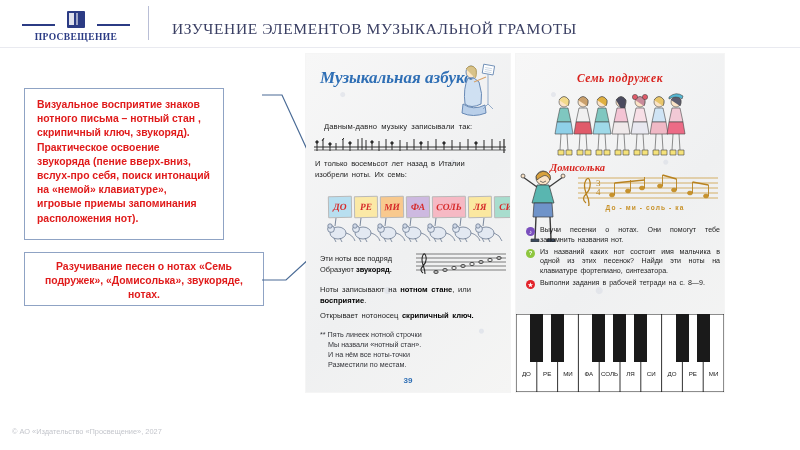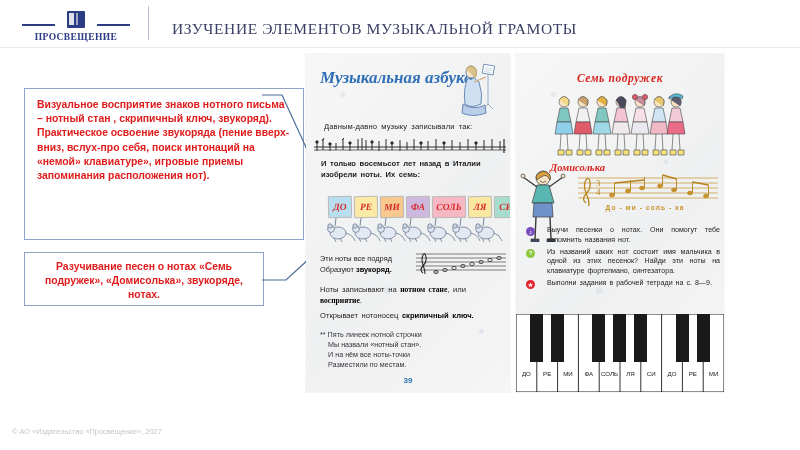--- a/index.html
+++ b/index.html
@@ -28,21 +28,21 @@
   .logo-text{font-size:9.5px;font-weight:bold;color:#2b3b84;letter-spacing:.4px;
              margin-top:1px;font-family:"Liberation Serif", serif;}
   .logo-divider{position:absolute;left:148px;top:6px;width:1px;height:34px;background:#b9bed6;}
   .header-title{position:absolute;left:172px;top:20px;font-family:"Liberation Serif", serif;
         font-size:15.5px;color:#3a3f63;letter-spacing:.6px;white-space:nowrap;}
   .header-rule{position:absolute;left:0;top:47px;width:800px;height:1px;background:#e9eaf0;}
 
   
   .callout{position:absolute;background:#ffffff;border:1.3px solid #8fa3c4;
     box-sizing:border-box;color:#e01b1b;font-weight:bold;font-size:10.4px;line-height:14.2px;}
-  #callout-1{left:24px;top:88px;width:280px;height:152px;padding:9px 10px 0 12px;text-align:left;}
+  #callout-1{left:24px;top:88px;width:200px;height:152px;padding:9px 10px 0 12px;text-align:left;}
   #callout-2{left:24px;top:252px;width:240px;height:54px;padding:7px 9px 0 9px;text-align:center;}
 
   
   .connector{position:absolute;overflow:visible;}
   .connector path{fill:none;stroke:#4a6b96;stroke-width:1.2;}
 
   
   .spread{position:absolute;left:306px;top:54px;width:418px;height:338px;}
   .page{position:absolute;top:0;height:338px;
         background:#f3f3f2;
@@ -61,35 +61,35 @@
 
   .pg{position:absolute;z-index:2;}
 
   
   .bk-title{left:14px;top:14px;font-family:"Liberation Serif", serif;font-style:italic;
       font-weight:bold;font-size:17px;color:#2f6fb5;line-height:19px;}
   .girl{position:absolute;left:148px;top:8px;width:44px;height:56px;z-index:3;}
   .lead-1{left:18px;top:68px;width:180px;font-size:7.6px;color:#1d1d1d;
       letter-spacing:.1px;word-spacing:2px;}
   .oldstaff{position:absolute;left:8px;top:82px;width:192px;height:20px;z-index:3;}
-  .lead-2{left:15px;top:105px;width:186px;font-size:7.6px;color:#1d1d1d;line-height:10.5px;
-      word-spacing:1.5px;font-weight:bold;}
+  .lead-2{left:9px;top:105px;width:186px;font-size:7.6px;color:#1d1d1d;line-height:10.5px;
+      word-spacing:1.5px;}
   .notecards{position:absolute;left:22px;top:142px;width:174px;height:22px;display:flex;
       gap:2px;z-index:3;}
   .nc{flex:0 0 auto;border:1px solid #b9b9b9;border-radius:1px;
       display:flex;align-items:center;justify-content:center;
       font-family:"Liberation Serif", serif;font-style:italic;font-weight:bold;
       font-size:9.5px;color:#d62b2b;transform:rotate(-1deg);}
   .mice{position:absolute;left:20px;top:163px;width:178px;height:26px;z-index:3;}
   .rhyme-1{left:14px;top:200px;width:96px;font-size:7.4px;color:#1d1d1d;line-height:10.5px;}
   .rhyme-1 b{color:#000;}
   .smallstaff{position:absolute;left:110px;top:196px;width:90px;height:24px;z-index:3;}
   .para-1{left:14px;top:230px;width:186px;font-size:7.6px;color:#1d1d1d;line-height:11px;
       word-spacing:1.5px;}
-  .para-1 b{color:#000;font-family:Liberation Serif, serif;}
+  .para-1 b{color:#000;}
   .para-2{left:14px;top:256px;width:186px;font-size:7.6px;color:#1d1d1d;line-height:11px;
       word-spacing:1.5px;}
   .para-2 b{color:#000;}
   .verse{left:14px;top:276px;width:186px;font-size:7.2px;color:#33343a;line-height:10px;}
   .verse .star{color:#33343a;}
   .verse .ln{padding-left:8px;}
   .pgnum{left:0;top:322px;width:204px;text-align:center;font-size:8px;color:#2f6fb5;
       font-weight:bold;}
 
   
@@ -105,21 +105,21 @@
   .d-lyrics{left:56px;top:150px;width:146px;text-align:center;font-size:6.6px;
       color:#c8922a;font-weight:bold;letter-spacing:1.1px;}
   .tasks{position:absolute;left:10px;top:172px;width:194px;z-index:3;}
   .task{display:flex;gap:5px;margin-bottom:2.5px;}
   .task-ico{flex:0 0 auto;width:9px;height:9px;border-radius:50%;margin-top:1px;
       position:relative;}
   .task-ico span{position:absolute;left:0;top:0;width:9px;height:9px;
       display:flex;align-items:center;justify-content:center;
       font-size:6px;color:#fff;font-weight:bold;}
   .task-txt{font-size:7.1px;line-height:9.6px;color:#1d1d1d;text-align:justify;
-      word-spacing:1px;margin-left:7px;}
+      word-spacing:1px;}
   .piano{position:absolute;left:0;top:260px;width:208px;height:78px;z-index:4;}
 
   
   .footer{position:absolute;left:12px;top:427px;font-size:7.4px;color:#c4c6cc;}
 </style>
 </head>
 <body>
 
 <div class="slide">
 

